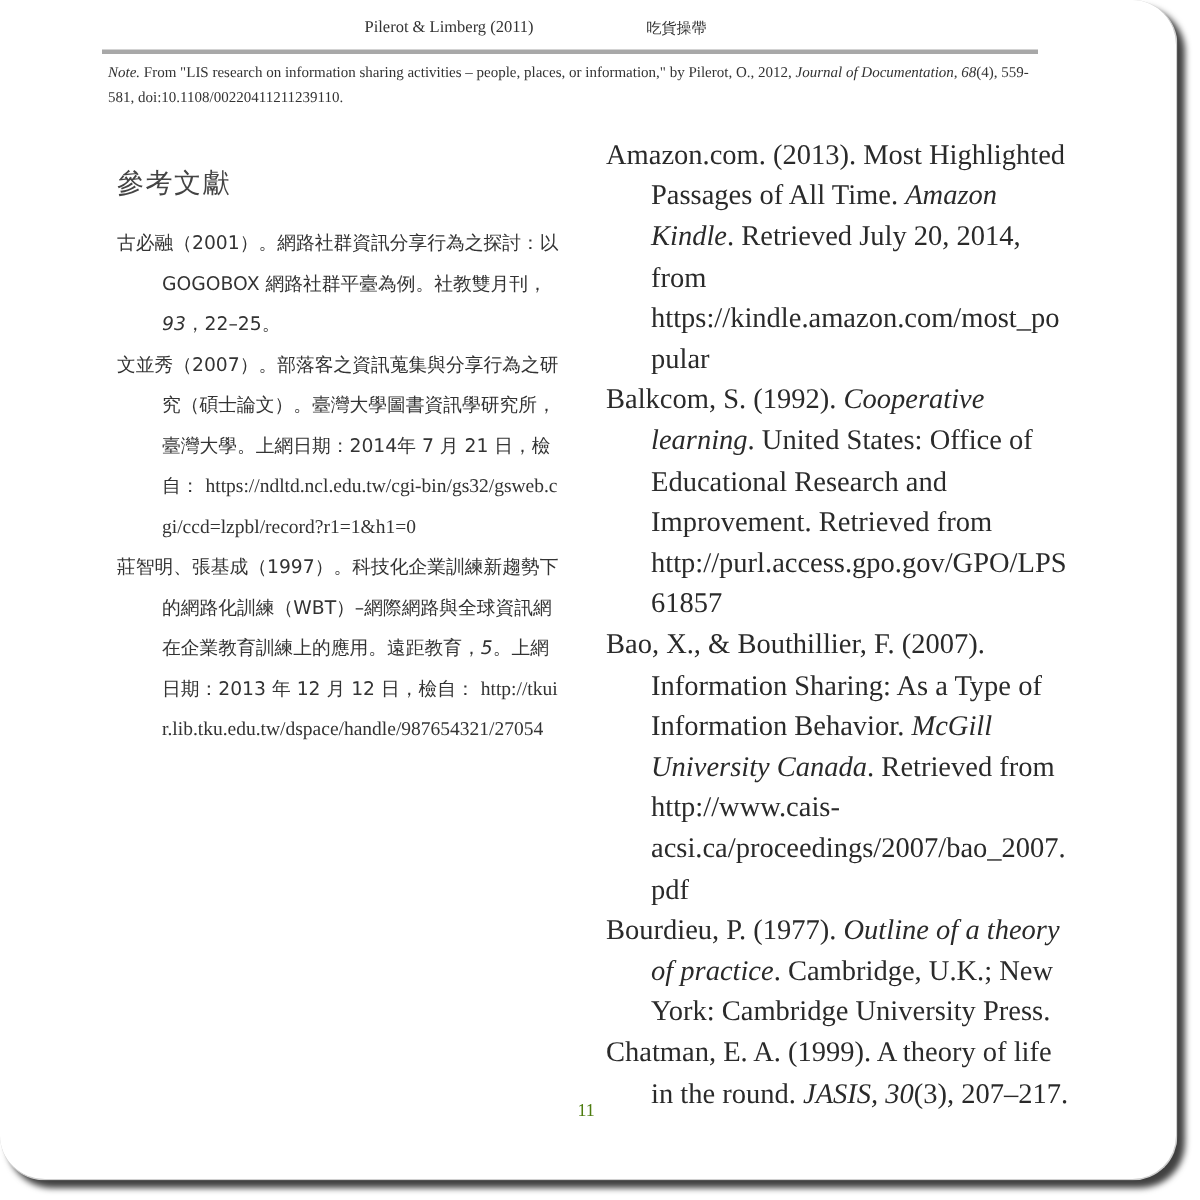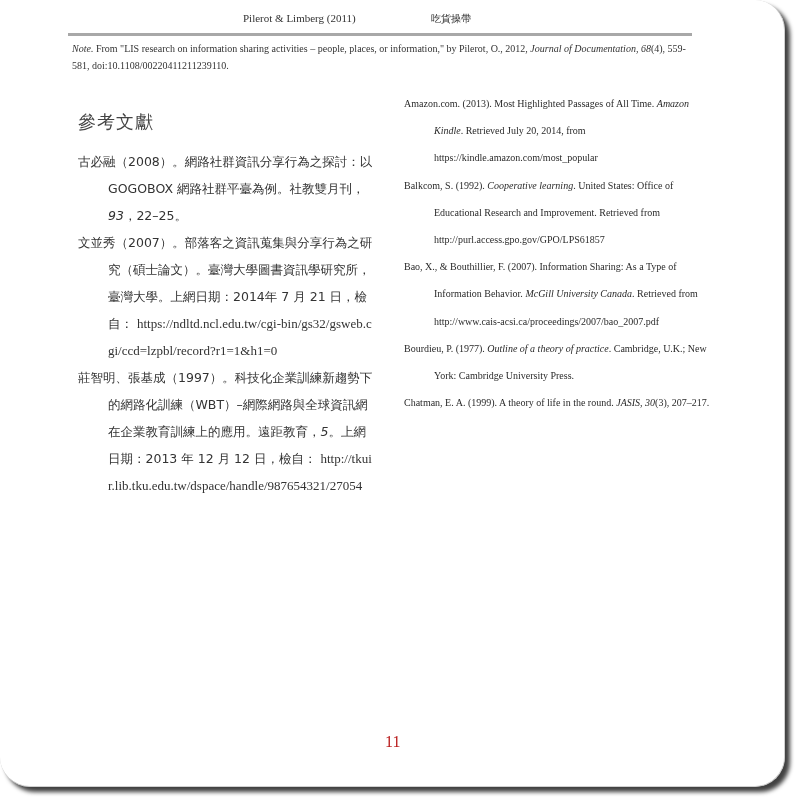--- a/index.html
+++ b/index.html
@@ -20,26 +20,26 @@
   .running-head .cjk { position: absolute; left: 402px; font-family: "DejaVu Sans", sans-serif; font-size: 10px; padding-left: 29px; }
   .rule { position: absolute; left: 68px; top: 33px; width: 624px; height: 3px; background: #a8a8a8; }
   .note { position: absolute; left: 72px; top: 40px; width: 630px; font-size: 10px; line-height: 17px; color: #333; }
   .note i { font-style: italic; text-align: right; }
   .col { position: absolute; top: 90px; }
   .col-left { left: 78px; width: 300px; }
   .col-right { left: 404px; width: 310px; }
   .heading {
     font-family: "DejaVu Sans", sans-serif; font-size: 18px; color: #444; margin: 20px 0 14px 0; letter-spacing: 1px;
   }
-  .ref { font-size: 10px; line-height: 27px; padding-left: 30px; text-indent: -30px; }
+  .ref { font-size: 19px; line-height: 27px; padding-left: 30px; text-indent: -30px; }
   .col-left .ref { font-family: "DejaVu Sans", sans-serif; font-size: 12.5px; color: #333; }
   .ref .url { font-family: "Liberation Serif", serif; font-size: 13px; word-break: break-all; }
   .col-right .ref { line-height: 27.2px; word-break: break-word; }
   .ref i { font-style: italic; }
-  .page-number { position: absolute; top: 733px; left: 385px; font-size: 16px; color: #b91c1c; }
+  .page-number { position: absolute; top: 733px; left: 385px; font-size: 12px; color: #4d7c0f; }
 </style>
 </head>
 <body>
 
 <div class="page">
 
   <div class="running-head">
     <span class="author">Pilerot &amp; Limberg (2011)</span>
     <span class="cjk">吃貨操帶</span>
   </div>
@@ -47,21 +47,21 @@
   <div class="rule"></div>
 
   <div class="note">
     <i>Note.</i><span> From "LIS research on information sharing activities – people, places, or information," by Pilerot, O., 2012, </span><i>Journal of Documentation, 68</i><span>(4), 559-581, doi:10.1108/00220411211239110.</span>
   </div>
 
   <div class="col col-left">
     <div class="heading">參考文獻</div>
 
     <div class="ref">
-      <span>古必融（2008）。網路社群資訊分享行為之探討：以 GOGOBOX 網路社群平臺為例。社教雙月刊，</span><i>93</i><span>，22–25。</span>
+      <span>古必融（2001）。網路社群資訊分享行為之探討：以 GOGOBOX 網路社群平臺為例。社教雙月刊，</span><i>93</i><span>，22–25。</span>
     </div>
 
     <div class="ref">
       <span>文並秀（2007）。部落客之資訊蒐集與分享行為之研究（碩士論文）。臺灣大學圖書資訊學研究所，臺灣大學。上網日期：2014年 7 月 21 日，檢自：</span>
       <span class="url">https://ndltd.ncl.edu.tw/cgi-bin/gs32/gsweb.cgi/ccd=lzpbl/record?r1=1&amp;h1=0</span>
     </div>
 
     <div class="ref">
       <span>莊智明、張基成（1997）。科技化企業訓練新趨勢下的網路化訓練（WBT）–網際網路與全球資訊網在企業教育訓練上的應用。遠距教育，</span><i>5</i><span>。上網日期：2013 年 12 月 12 日，檢自：</span>
       <span class="url">http://tkuir.lib.tku.edu.tw/dspace/handle/987654321/27054</span>

